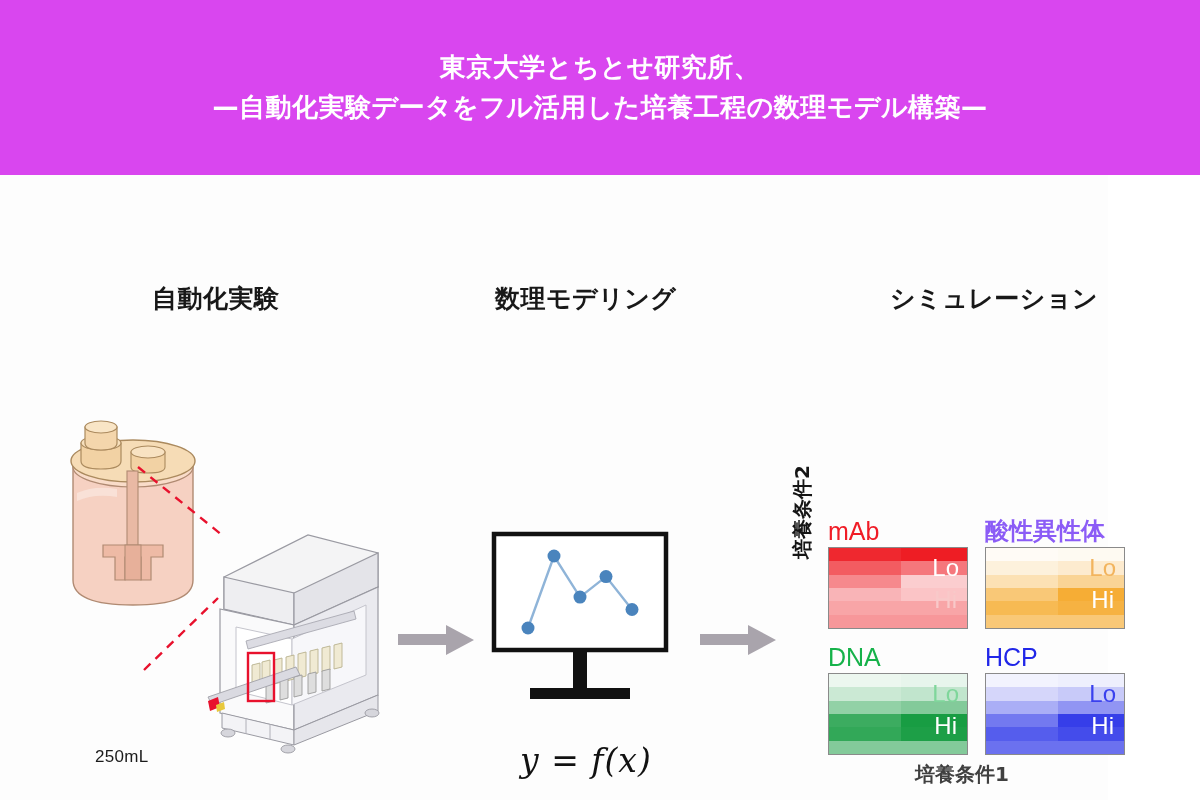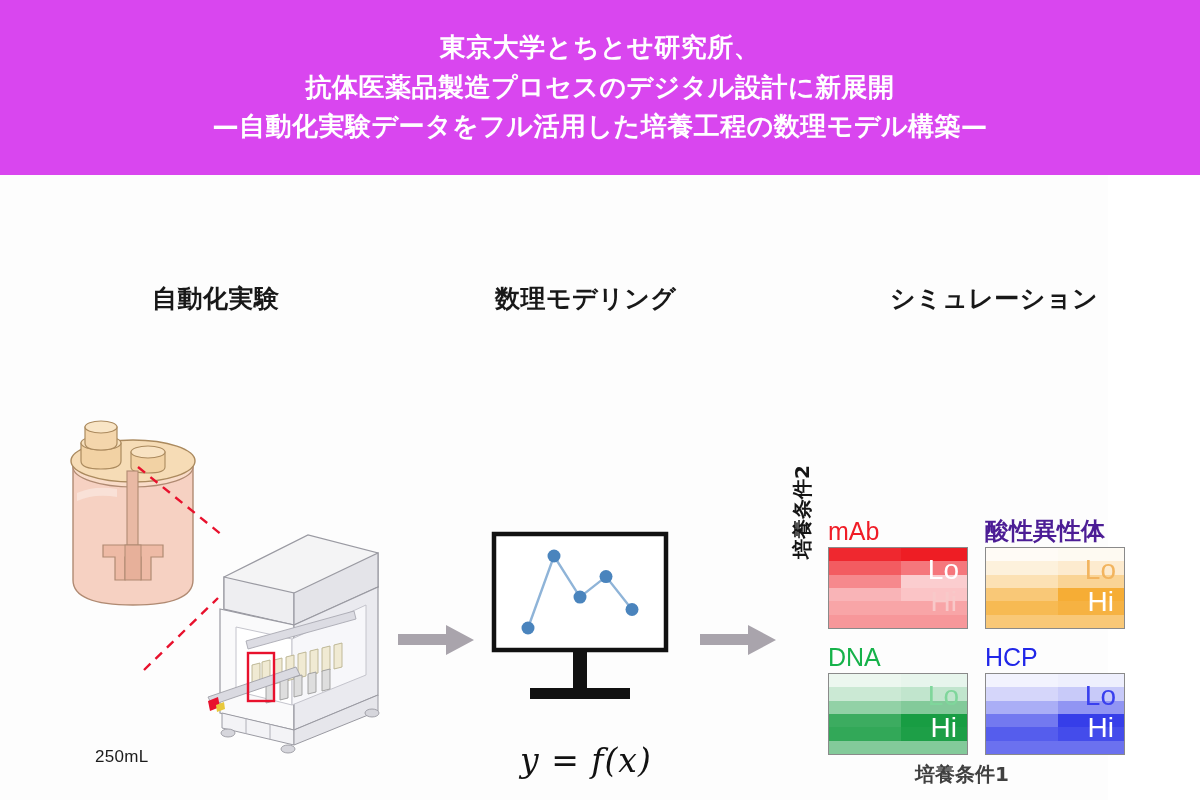--- a/index.html
+++ b/index.html
@@ -118,39 +118,38 @@
   .hm-box{
     position:absolute; left:0; top:0; width:140px; height:82px;
     border:1.6px solid #8a8a8a;
     overflow:hidden;
   }
   .hm-grad{ position:absolute; inset:0; }
   .hm-right{ position:absolute; right:0; top:0; width:48%; height:100%; }
   .tag{
     position:absolute;
     font-family:"Liberation Sans", sans-serif;
-    font-size:28px;
+    font-size:24px;
     line-height:1;
     white-space:nowrap;
   }
   .tag-lo{ right:8px; top:8px; }
   .tag-hi{ right:10px; top:40px; }
 
   
   #hm-mab{ left:33px;  top:42px;padding-left:15px; }
   #hm-acid{ left:190px; top:42px; }
   #hm-dna{ left:33px;  top:168px; }
   #hm-hcp{ left:190px; top:168px; }
 </style>
 </head>
 <body>
 
 <div class="banner" style="background: #d946ef;">
   <div class="banner-line">東京大学とちとせ研究所、</div>
-  <div class="banner-line">抗体医薬品製造プロセスのデジタル設計に新展開</div>
   <div class="banner-line">—自動化実験データをフル活用した培養工程の数理モデル構築—</div>
 </div>
 
 <div class="stage">
 
   <div class="panel-title" id="title-auto">自動化実験</div>
   <div class="panel-title" id="title-model">数理モデリング</div>
   <div class="panel-title" id="title-sim">シミュレーション</div>
 
   <div class="vessel-wrap">
@@ -271,21 +270,21 @@
       <div class="hm-label" style="color: rgb(240, 28, 38);">mAb</div>
       <div class="hm-box">
         <div class="hm-grad" style="background: linear-gradient(rgb(239, 40, 47) 0%, rgb(239, 40, 47) 16.67%, rgb(243, 92, 97) 16.67%, rgb(243, 92, 97) 33.33%, rgb(246, 137, 141) 33.33%, rgb(246, 137, 141) 50%, rgb(249, 180, 183) 50%, rgb(249, 180, 183) 66.67%, rgb(248, 165, 167) 66.67%, rgb(248, 165, 167) 83.33%, rgb(247, 151, 154) 83.33%, rgb(247, 151, 154) 100%);"></div>
         <div class="hm-right" style="background: linear-gradient(rgb(238, 29, 36) 0%, rgb(238, 29, 36) 16.67%, rgb(245, 119, 124) 16.67%, rgb(245, 119, 124) 33.33%, rgb(251, 205, 207) 33.33%, rgb(251, 205, 207) 50%, rgb(251, 196, 198) 50%, rgb(251, 196, 198) 66.67%, rgb(248, 165, 167) 66.67%, rgb(248, 165, 167) 83.33%, rgb(247, 151, 154) 83.33%, rgb(247, 151, 154) 100%);"></div>
         <div class="tag tag-lo" style="color: rgb(255, 255, 255);">Lo</div>
         <div class="tag tag-hi" style="color: rgb(248, 201, 201);">Hi</div>
       </div>
     </div>
 
     <div class="hm" id="hm-acid">
-      <div class="hm-label jp" style="color: #4c1d95;">酸性異性体</div>
+      <div class="hm-label jp" style="color: #8b5cf6;">酸性異性体</div>
       <div class="hm-box">
         <div class="hm-grad" style="background: linear-gradient(rgb(255, 251, 246) 0%, rgb(255, 251, 246) 16.67%, rgb(253, 241, 220) 16.67%, rgb(253, 241, 220) 33.33%, rgb(252, 225, 180) 33.33%, rgb(252, 225, 180) 50%, rgb(249, 200, 119) 50%, rgb(249, 200, 119) 66.67%, rgb(247, 186, 83) 66.67%, rgb(247, 186, 83) 83.33%, rgb(249, 200, 119) 83.33%, rgb(249, 200, 119) 100%);"></div>
         <div class="hm-right" style="background: linear-gradient(rgb(254, 250, 242) 0%, rgb(254, 250, 242) 16.67%, rgb(253, 235, 207) 16.67%, rgb(253, 235, 207) 33.33%, rgb(250, 212, 149) 33.33%, rgb(250, 212, 149) 50%, rgb(246, 173, 53) 50%, rgb(246, 173, 53) 66.67%, rgb(246, 178, 66) 66.67%, rgb(246, 178, 66) 83.33%, rgb(249, 200, 119) 83.33%, rgb(249, 200, 119) 100%);"></div>
         <div class="tag tag-lo" style="color: rgb(242, 180, 94);">Lo</div>
         <div class="tag tag-hi" style="color: rgb(255, 255, 255);">Hi</div>
       </div>
     </div>
 
     <div class="hm" id="hm-dna">
       <div class="hm-label" style="color: rgb(22, 178, 74);">DNA</div>

